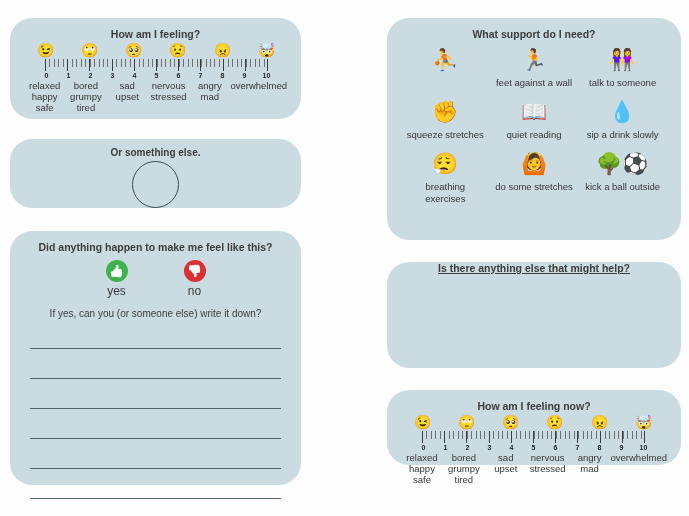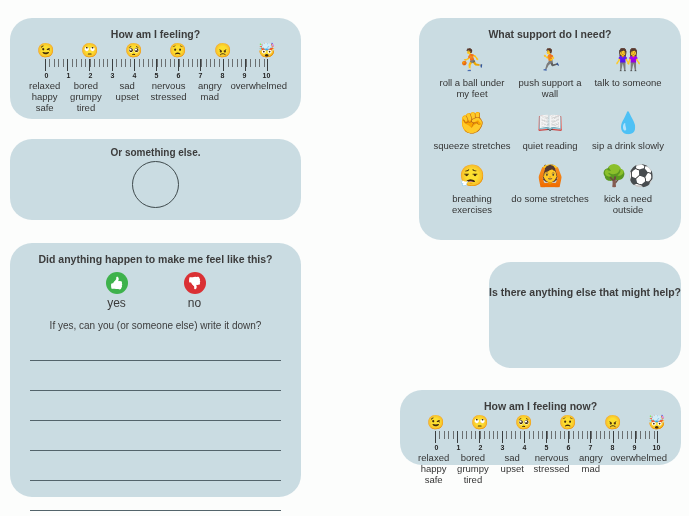--- a/index.html
+++ b/index.html
@@ -6,21 +6,21 @@
   html,body { width:689px; height:516px; }
   body {
     background:#fcfdfc;
     font-family:"Liberation Sans", sans-serif;
     color:#3a3a3a;
     overflow:hidden;
   }
   .page { display:flex; padding:18px 0 0 10px; }
   .col { display:flex; flex-direction:column; }
   .col-left  { width:291px; margin-right:86px; }
-  .col-right { width:294px;align-items:flex-end; }
+  .col-right { width:294px; }
 
   .panel { background:#cadce2; border-radius:22px; }
   .panel-title {
     text-align:center; font-size:10.5px; font-weight:bold;
     color:#3c3c3c; padding-top:10px;
   }
 
   
   .panel-feelings { height:101px; }
   .panel-feelings-now { height:75px; margin-top:22px; }
@@ -46,21 +46,21 @@
     width:229px; margin-left:18px; margin-top:1px;
   }
   .nums span { width:9px; text-align:center; font-size:7px; font-weight:bold; color:#242424; }
   .feel-labels { display:flex; margin-top:2px; }
   .feel-labels .feel-label {
     flex:1; text-align:center; font-size:9.5px; line-height:1.12;
     color:#353535; white-space:pre-line;
   }
 
   
-  .panel-else { height:81px; margin-top:20px; }
+  .panel-else { height:69px; margin-top:20px; }
   .panel-else .panel-title { padding-top:8px; font-size:10px; }
   .draw-circle {
     width:47px; height:47px; border:1px solid #3f4a4d; border-radius:50%;
     margin:3px auto 0; cursor:pointer;
   }
 
   
   .panel-did { height:254px; margin-top:23px; }
   .yesno-row { display:flex; justify-content:center; gap:56px; margin-top:7px; }
   .yn { text-align:center; cursor:pointer; }
@@ -81,21 +81,21 @@
     padding:3px 14px 0; row-gap:7px;
   }
   .support-card { text-align:center; cursor:pointer; }
   .support-icon { font-size:21px; line-height:1; height:33px;
     display:flex; align-items:center; justify-content:center; }
   .support-label { font-size:9.5px; line-height:1.18; color:#353535;
     max-width:78px; margin:1px auto 0; }
 
   
   .panel-help { height:106px; margin-top:22px; cursor:text; }
-  .panel-help .panel-title { padding-top:24px; }
+  .panel-help .panel-title { padding-top:0;text-decoration:underline; }
 </style>
 </head>
 <body>
 
 <div class="page">
 
   <div class="col col-left">
 
     <div class="panel panel-feelings">
       <div class="panel-title">How am I feeling?</div>
@@ -176,25 +176,24 @@
     </div>
   </div>
 
   <div class="col col-right">
 
     <div class="panel panel-support">
       <div class="panel-title">What support do I need?</div>
       <div class="support-grid">
         <div class="support-card">
           <div class="support-icon">⛹️</div>
-          <div class="support-label">roll a ball under my feet</div>
         </div>
         <div class="support-card">
           <div class="support-icon">🏃</div>
-          <div class="support-label">push support a wall</div>
+          <div class="support-label">feet against a wall</div>
         </div>
         <div class="support-card">
           <div class="support-icon">👭</div>
           <div class="support-label">talk to someone</div>
         </div>
         <div class="support-card">
           <div class="support-icon">✊</div>
           <div class="support-label">squeeze stretches</div>
         </div>
         <div class="support-card">
@@ -208,21 +207,21 @@
         <div class="support-card">
           <div class="support-icon">😮‍💨</div>
           <div class="support-label">breathing exercises</div>
         </div>
         <div class="support-card">
           <div class="support-icon">🙆</div>
           <div class="support-label">do some stretches</div>
         </div>
         <div class="support-card">
           <div class="support-icon">🌳⚽</div>
-          <div class="support-label">kick a need outside</div>
+          <div class="support-label">kick a ball outside</div>
         </div>
       </div>
     </div>
 
     <div class="panel panel-help">
       <div class="panel-title">Is there anything else that might help?</div>
     </div>
 
     <div class="panel panel-feelings panel-feelings-now">
       <div class="panel-title">How am I feeling now?</div>

